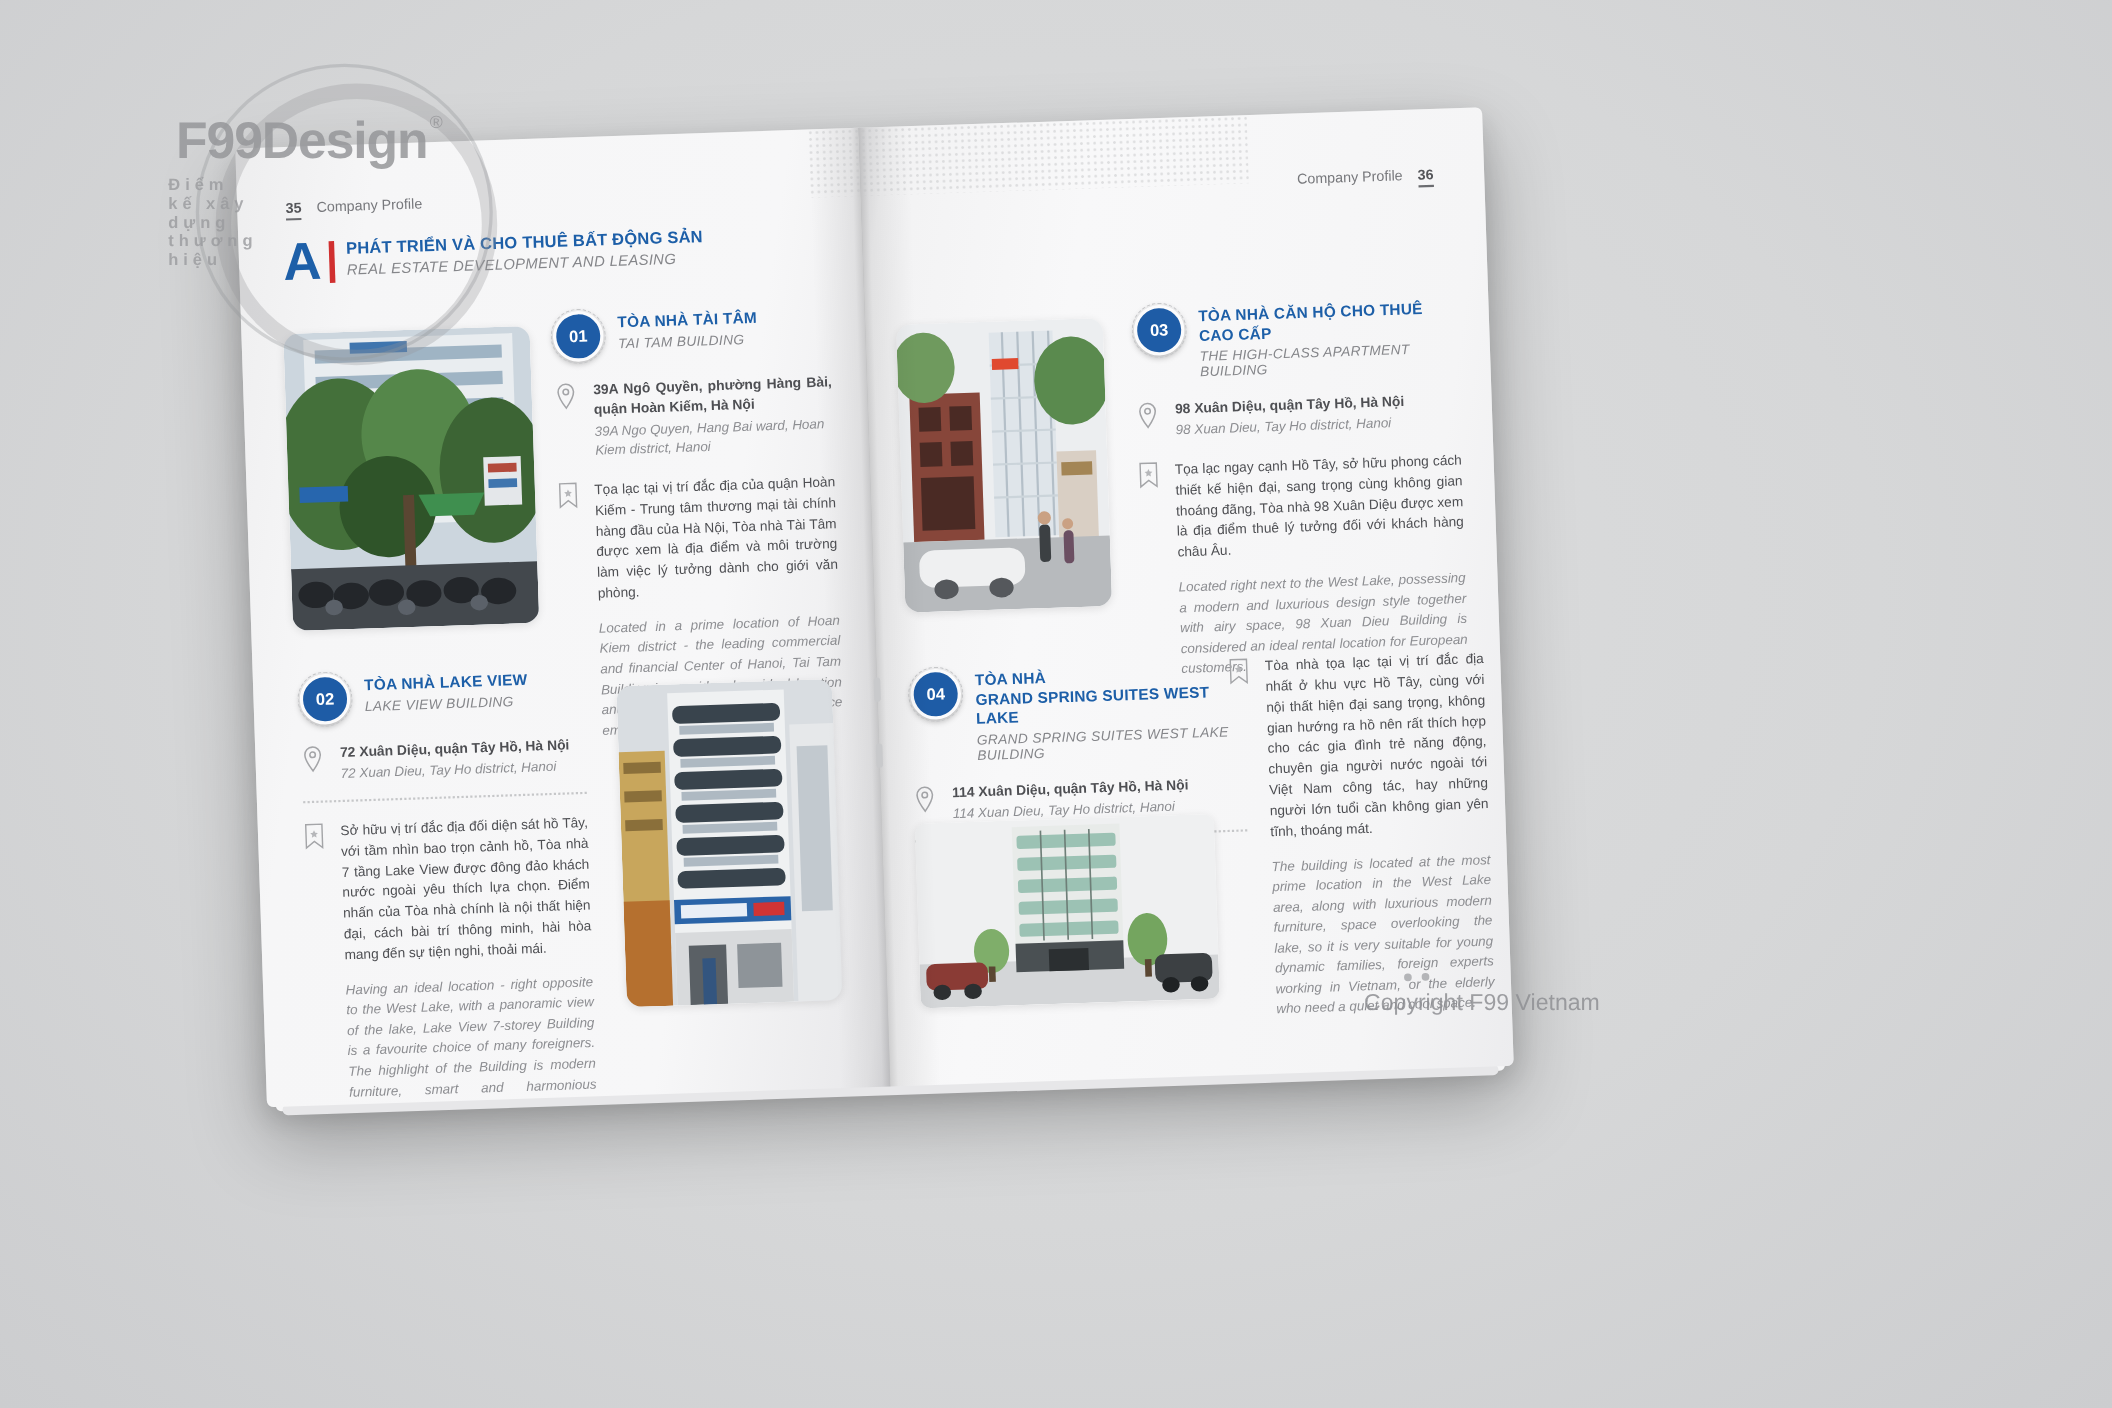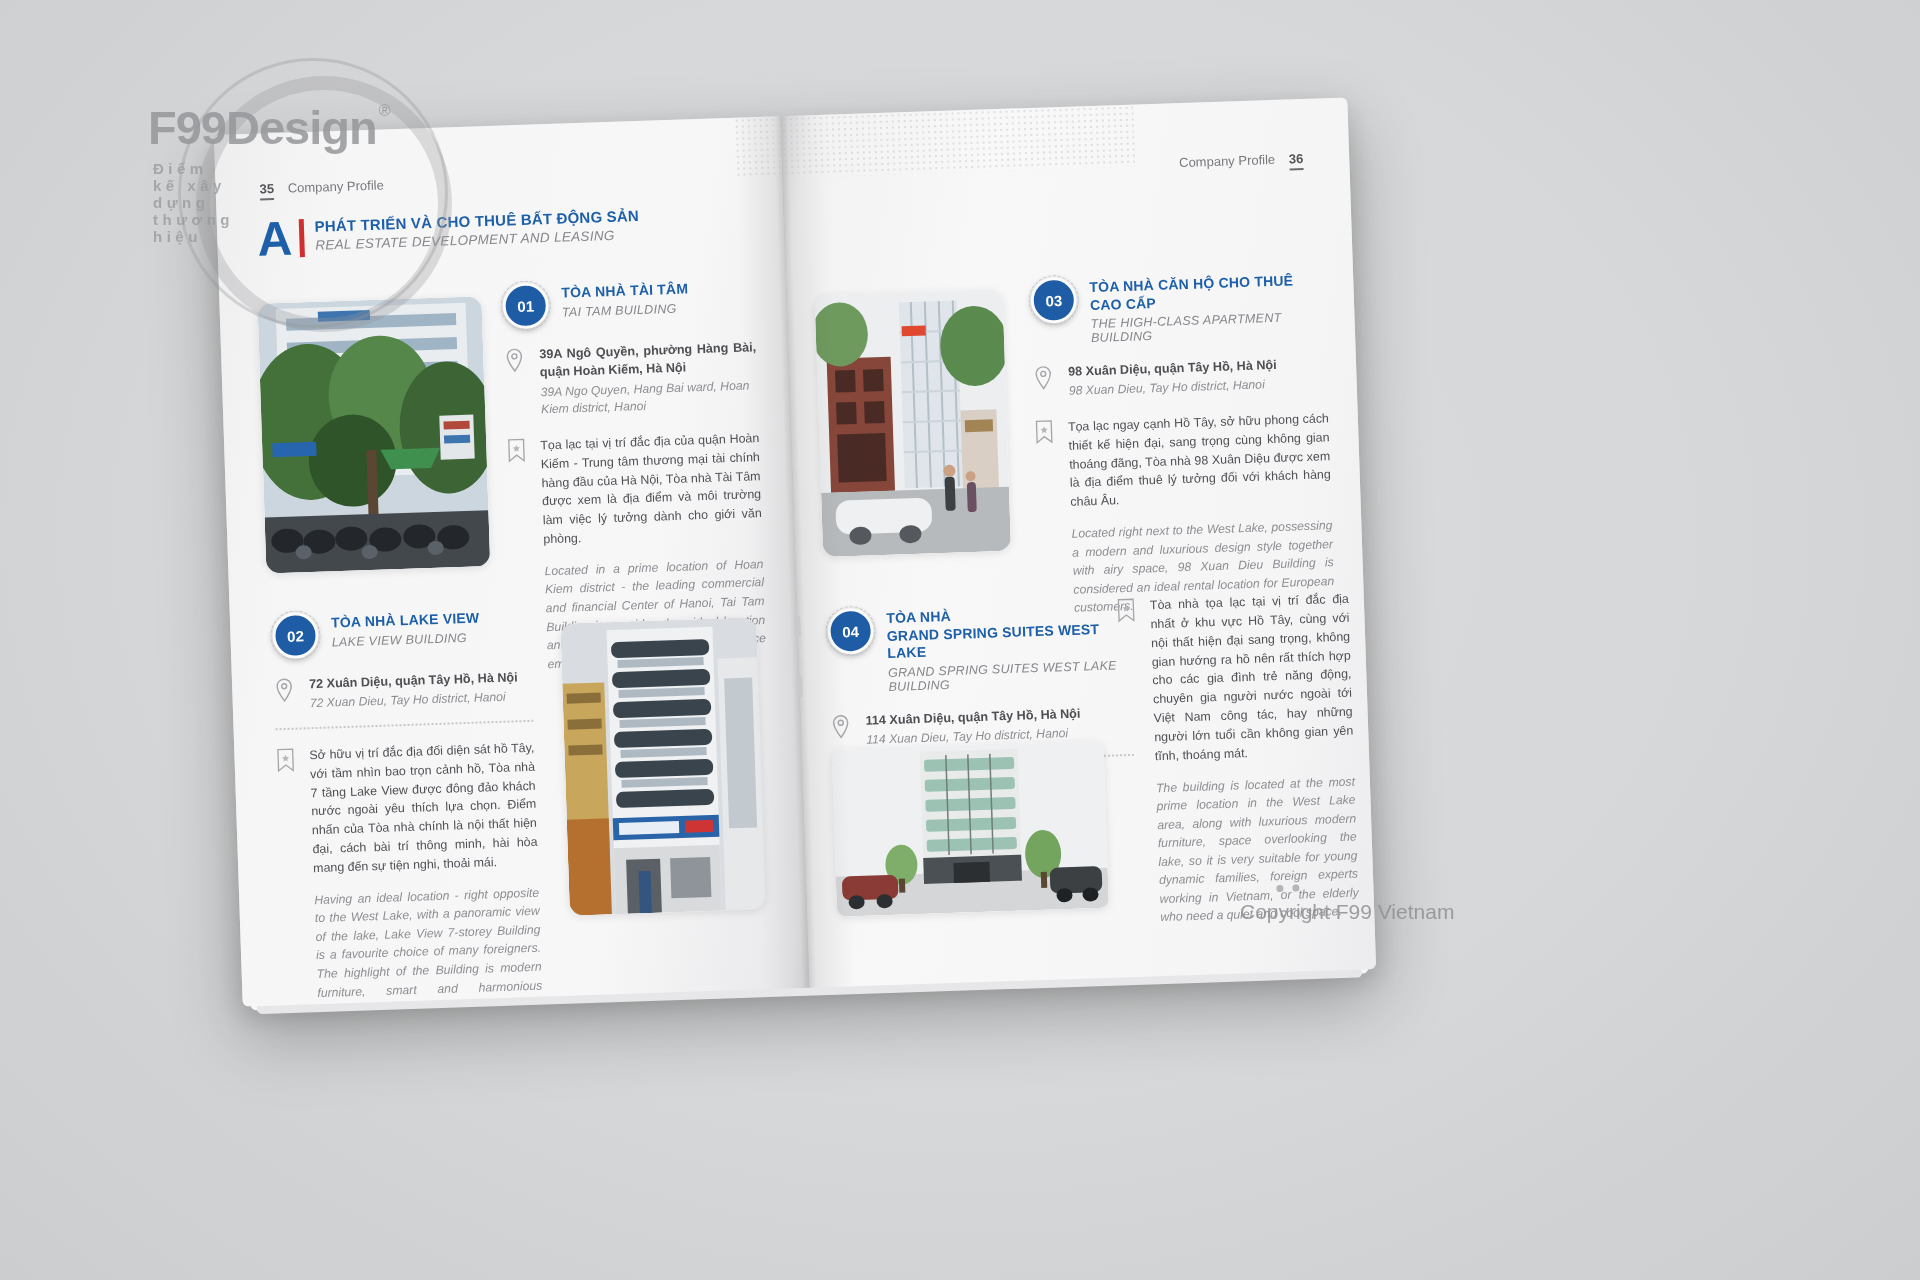--- a/index.html
+++ b/index.html
@@ -5,21 +5,21 @@
   html,body{margin:0;padding:0;width:1920px;height:1280px;overflow:hidden;
     font-family:"Liberation Sans","DejaVu Sans",sans-serif;}
   .backdrop{position:absolute;inset:0;width:1920px;height:1280px;
     background:radial-gradient(ellipse at 50% 42%, #dcddde 0%, #d6d7d8 55%, #cccdcf 100%);}
 
   
   .watermark{position:absolute;left:0;top:0;z-index:6;pointer-events:none;}
   .wm-ring{position:absolute;border-radius:50%;}
   .ring-outer{left:178px;top:58px;width:264px;height:264px;border:3px solid rgba(148,149,152,.34);}
   .ring-inner{left:196px;top:76px;width:228px;height:228px;border:14px solid rgba(148,149,152,.30);}
-  .wm-text{position:absolute;left:148px;top:100px;font-size:47px;font-weight:800;
+  .wm-text{position:absolute;left:160px;top:100px;font-size:47px;font-weight:800;
     color:#96979a;opacity:.85;letter-spacing:-1px;}
   .wm-text sup{font-size:16px;font-weight:400;vertical-align:28px;margin-left:2px;}
   .wm-tagline{position:absolute;left:153px;top:160px;font-size:15px;font-weight:600;
     color:#9a9b9e;opacity:.8;letter-spacing:4.5px;}
   .copyright{position:absolute;left:1240px;top:900px;z-index:6;font-size:21px;
     color:#8f9094;opacity:.85;}
 
   
   .spread{position:absolute;left:228px;top:116px;width:1134px;height:872px;z-index:2;
     transform:rotate(-1.9deg);border-radius:6px;

